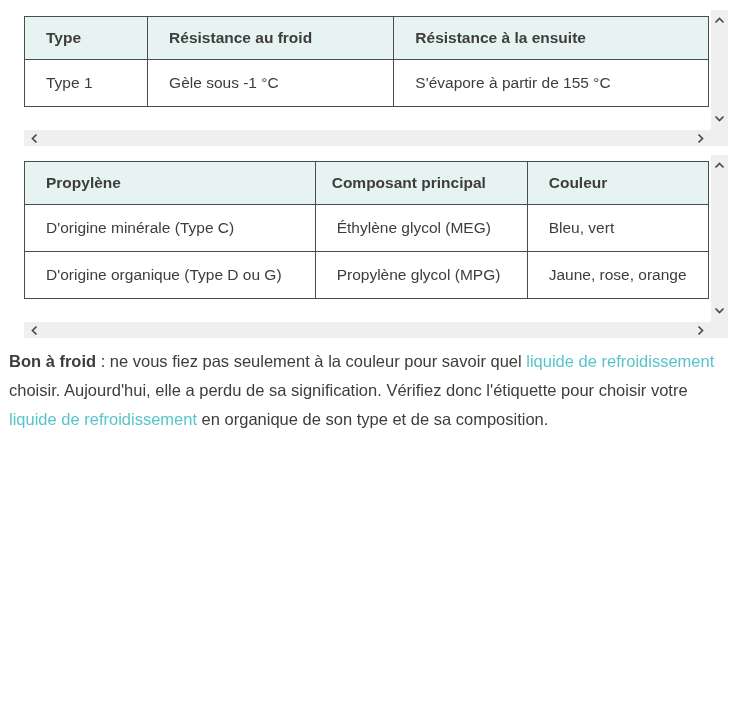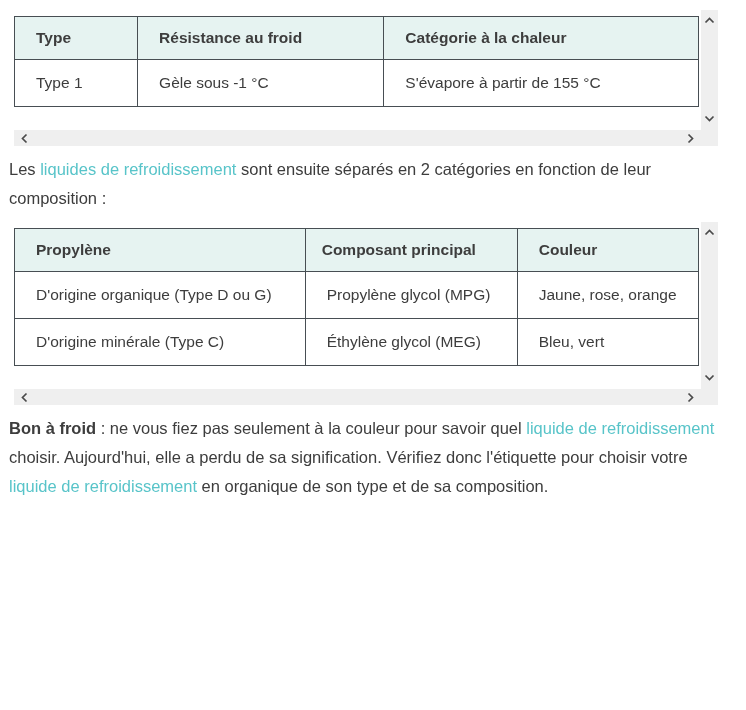--- a/index.html
+++ b/index.html
@@ -17,21 +17,21 @@
     font-size: 16.5px;
     line-height: 29px;
     margin-bottom: 9px;
     color: #3d3d3d;
   }
   p.para b { font-weight: bold; }
   a.link { color: #58c4c9; text-decoration: none; cursor: pointer; }
 
   
   .table-block {
-    margin-left: 5px;
+    margin-left: 15px;
     width: 704px;
     display: grid;
     grid-template-columns: 1fr 17px;
     grid-template-rows: 1fr 16px;
     margin-bottom: 9px;
   }
   .scroll-content {
     grid-column: 1; grid-row: 1;
     padding: 6px 2px 23px 0;
     background: #ffffff;
@@ -88,21 +88,21 @@
 <main>
 
 
   <section class="table-block">
     <div class="scroll-content">
       <table class="cols-t1">
           <thead>
             <tr>
               <th>Type</th>
               <th>Résistance au froid</th>
-              <th>Catégorie à la chaleur</th>
+              <th>Résistance à la ensuite</th>
             </tr>
           </thead>
           <tbody>
             <tr>
               <td>Type 1</td>
               <td>Gèle sous -1 °C</td>
               <td>S'évapore à partir de 155 °C</td>
             </tr>
           </tbody>
         </table>
@@ -126,42 +126,41 @@
           </svg>
       </span>
       <span class="arrow">
         <svg width="7" height="11" viewBox="0 0 7 11">
             <polyline points="1.5,1.5 5.5,5.5 1.5,9.5" fill="none" stroke="#4a4a4a" stroke-width="1.7"></polyline>
           </svg>
       </span>
     </div>
   </section>
 
-  <p class="para"><span>Les </span><a class="link" href="#">liquides de refroidissement</a><span> sont ensuite séparés en 2 catégories en fonction de leur composition :</span></p>
 
   <section class="table-block">
     <div class="scroll-content">
       <table class="cols-t2">
           <thead>
             <tr>
               <th>Propylène</th>
               <th>Composant principal</th>
               <th>Couleur</th>
             </tr>
           </thead>
           <tbody>
             <tr>
+              <td>D'origine minérale (Type C)</td>
+              <td>Éthylène glycol (MEG)</td>
+              <td>Bleu, vert</td>
+            </tr>
+            <tr>
               <td>D'origine organique (Type D ou G)</td>
               <td>Propylène glycol (MPG)</td>
               <td>Jaune, rose, orange</td>
-            </tr>
-            <tr>
-              <td>D'origine minérale (Type C)</td>
-              <td>Éthylène glycol (MEG)</td>
-              <td>Bleu, vert</td>
             </tr>
           </tbody>
         </table>
     </div>
     <div class="v-scrollbar">
       <span class="arrow">
         <svg width="11" height="7" viewBox="0 0 11 7">
             <polyline points="1.5,5.5 5.5,1.5 9.5,5.5" fill="none" stroke="#4a4a4a" stroke-width="1.7"></polyline>
           </svg>
       </span>

